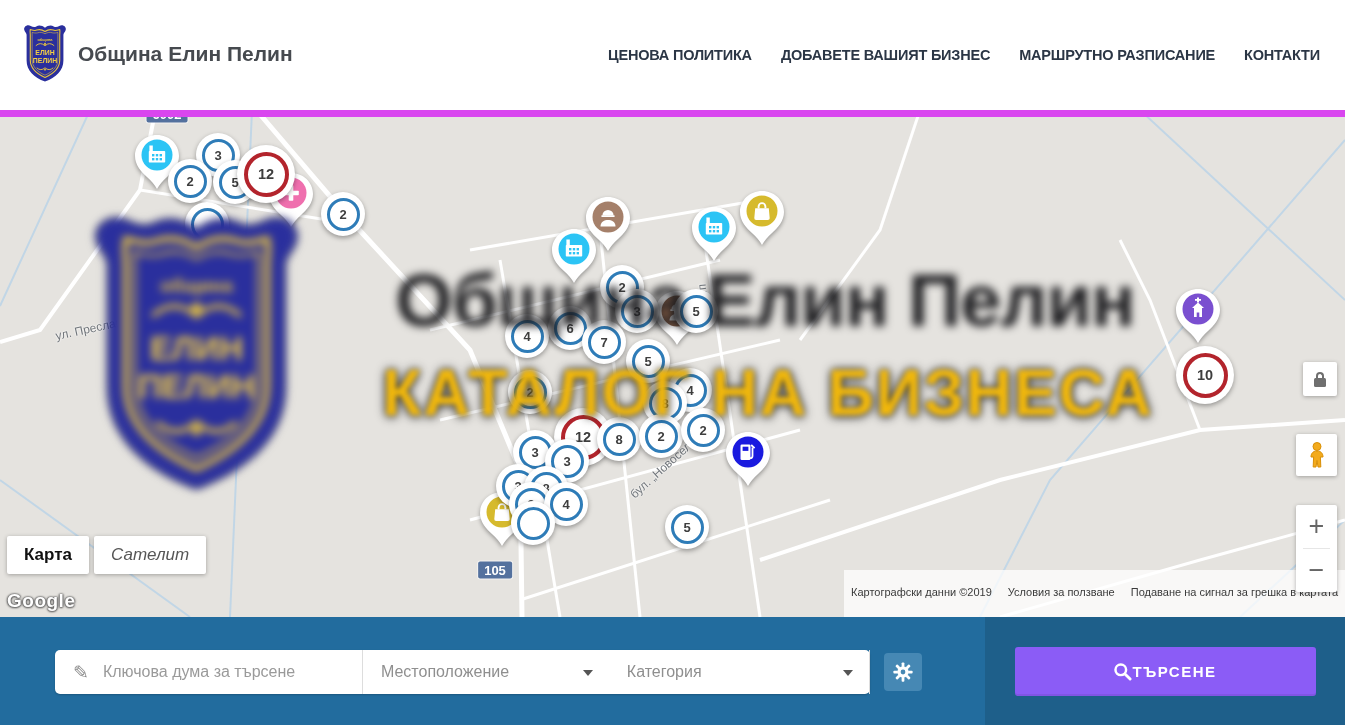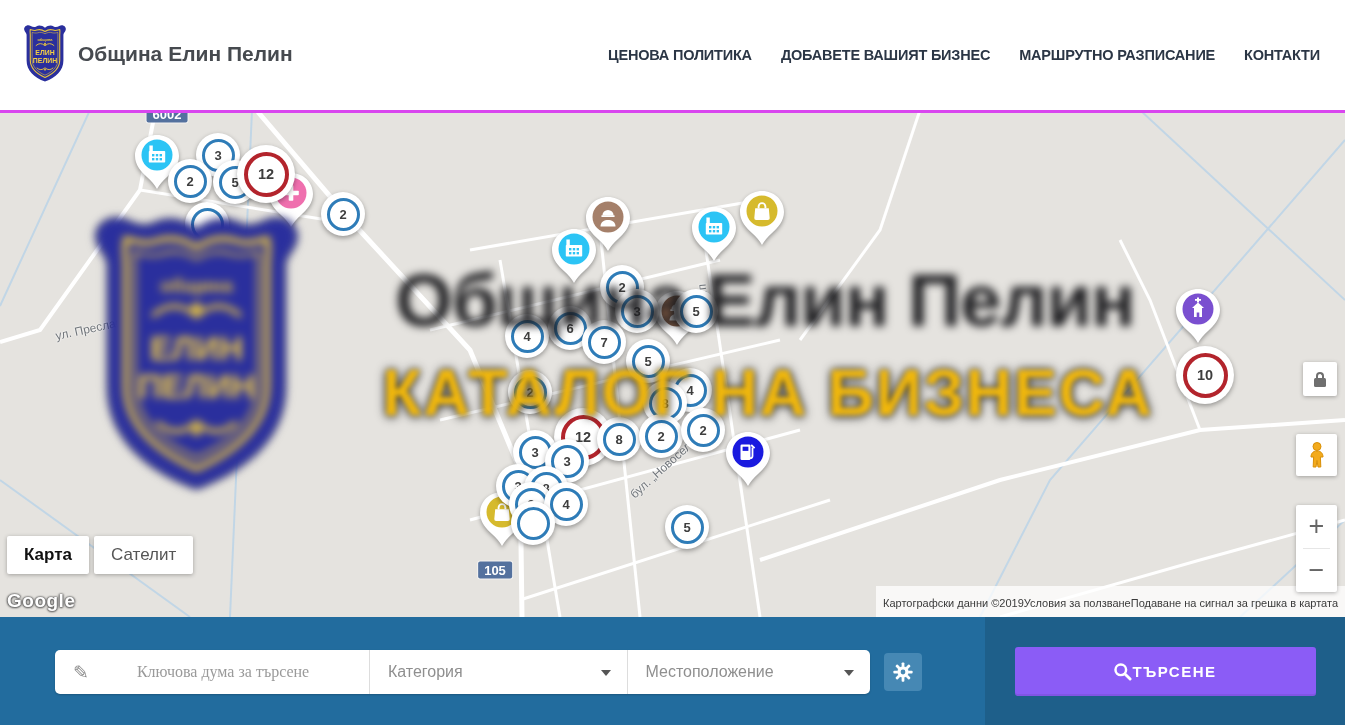--- a/index.html
+++ b/index.html
@@ -1,19 +1,19 @@
 <!DOCTYPE html>
 <html><head>
 <meta charset="utf-8">
 <style>
   html,body{margin:0;padding:0;background:#fff;font-family:"Liberation Sans",sans-serif;}
   #page{position:relative;width:1345px;height:725px;overflow:hidden;background:#fff;}
 
   
-  .header{position:absolute;left:0;top:0;width:1345px;height:110px;background:#fff;border-bottom:3px solid #d946ef;z-index:30;}
+  .header{position:absolute;left:0;top:0;width:1345px;height:110px;background:#fff;border-bottom:7px solid #d946ef;z-index:30;}
   .brand{position:absolute;left:22px;top:22px;display:flex;align-items:center;gap:10px;}
   .brand svg{width:46px;height:64px;}
   .brand-text .t1{font-size:21px;font-weight:700;color:#464a4f;line-height:1.15;}
   .brand-text .t2{font-size:18px;font-weight:700;color:#e8ad15;letter-spacing:.4px;line-height:1.2;}
   .nav{position:absolute;right:25px;top:0;height:110px;display:flex;align-items:center;gap:29px;}
   .nav a{font-size:14.5px;font-weight:700;color:#2b3645;text-decoration:none;letter-spacing:-.2px;cursor:pointer;}
 
   
   .map{position:absolute;left:0;top:110px;width:1345px;height:507px;background:#e5e3df;overflow:hidden;}
   .map svg.roads{position:absolute;left:0;top:0;z-index:0;}
@@ -29,24 +29,24 @@
   .wm-logo{left:80px;top:100px;width:233px;height:292px;filter:blur(4px) drop-shadow(0 0 3px rgba(0,0,0,.4));}
   .wm-logo svg{width:100%;height:100%;}
   .wm-t1{left:765px;top:148px;transform:translateX(-50%);font-size:74px;font-weight:700;color:#1d1d20;white-space:nowrap;filter:blur(4.5px);letter-spacing:-1px;}
   .wm-t2{left:768px;top:246px;transform:translateX(-50%);font-size:64px;font-weight:800;color:#f0b70c;white-space:nowrap;filter:blur(2.6px);letter-spacing:2px;
         text-shadow:0 0 10px rgba(35,35,35,.9),0 0 4px rgba(35,35,35,.6),0 2px 8px rgba(35,35,35,.5);}
 
   
   .maptype{position:absolute;left:7px;top:426px;display:flex;gap:5px;z-index:6;}
   .maptype .mt{background:#fff;height:38px;display:flex;align-items:center;padding:0 17px;font-size:17px;box-shadow:0 1px 4px rgba(0,0,0,.3);border-radius:2px;cursor:pointer;}
   .mt.active{font-weight:700;color:#111;}
-  .mt.idle{color:#565656;}
+  .mt.idle{color:#565656;font-style:italic;}
   .glogo{position:absolute;left:7px;bottom:5px;z-index:6;font-size:19px;font-weight:700;color:#fff;letter-spacing:.5px;cursor:pointer;
         text-shadow:0 0 2px rgba(90,90,90,.9),0 1px 2px rgba(90,90,90,.8),1px 0 2px rgba(90,90,90,.7),-1px 0 2px rgba(90,90,90,.7);}
-  .attrib{position:absolute;right:0;bottom:0;z-index:6;height:15px;display:flex;align-items:flex-end;background:rgba(255,255,255,.75);padding:8px 7px;font-size:11px;color:#3a3a3a;white-space:nowrap;}
+  .attrib{position:absolute;right:0;bottom:0;z-index:6;height:15px;display:flex;align-items:flex-start;gap:16px;background:rgba(255,255,255,.75);padding:16px 7px;font-size:11px;color:#3a3a3a;white-space:nowrap;}
   .attrib span{cursor:default;}
   .attrib .lnk{cursor:pointer;}
   .ctl{position:absolute;background:#fff;box-shadow:0 1px 4px rgba(0,0,0,.3);border-radius:2px;z-index:6;display:flex;align-items:center;justify-content:center;}
   .ctl-lock{left:1303px;top:252px;width:34px;height:34px;cursor:pointer;}
   .lockicon{width:12px;height:9px;background:#6f6f6f;border-radius:1.5px;position:relative;margin-top:6px;}
   .lockicon:before{content:'';position:absolute;top:-6px;left:2px;width:8px;height:8px;box-sizing:border-box;border:2px solid #6f6f6f;border-bottom:none;border-radius:4px 4px 0 0;}
   .ctl-peg{left:1296px;top:324px;width:41px;height:42px;cursor:grab;}
   .zoomctl{position:absolute;left:1296px;top:395px;width:41px;height:87px;background:#fff;box-shadow:0 1px 4px rgba(0,0,0,.3);border-radius:2px;z-index:6;display:flex;flex-direction:column;}
   .zbtn{flex:1;display:flex;align-items:center;justify-content:center;font-size:27px;color:#666;cursor:pointer;font-weight:400;}
   .zdiv{height:1px;background:#e6e6e6;margin:0 7px;}
@@ -54,21 +54,21 @@
   
   .bar{position:absolute;left:0;top:617px;width:1345px;height:108px;z-index:20;display:flex;}
   .bar-left{position:relative;width:985px;height:108px;background:#226c9e;}
   .bar-right{position:relative;flex:1;background:#1e5f8a;display:flex;align-items:center;justify-content:center;}
   .searchbox{position:absolute;left:55px;top:33px;width:815px;height:44px;background:#fff;border-radius:5px;box-shadow:0 1px 2px rgba(0,0,0,.2);display:flex;align-items:stretch;}
   .seg{display:flex;align-items:center;position:relative;}
   .seg1{width:303px;border-right:1px solid #ddd;padding-left:18px;gap:12px;}
   .seg2{width:254px;border-right:1px solid #ddd;padding-left:18px;cursor:pointer;}
   .seg3{width:239px;padding-left:18px;cursor:pointer;}
   .pencil{color:#8a8a8a;font-size:19px;line-height:1;}
-  .seg input{border:none;outline:none;font-size:16px;color:#444;width:230px;font-family:Liberation Serif, serif;background:transparent;margin-left:34px;}
+  .seg input{border:none;outline:none;font-size:16px;color:#444;width:230px;font-family:Liberation Sans, sans-serif;background:transparent;}
   .seg input::placeholder{color:#9a9a9a;}
   .ph{font-size:16px;color:#8f8f8f;}
   .caret{position:absolute;right:16px;top:50%;margin-top:-2px;width:0;height:0;border-left:5px solid transparent;border-right:5px solid transparent;border-top:6px solid #555;}
   .gearbtn{position:absolute;left:884px;top:36px;width:38px;height:38px;background:#4688b4;border-radius:4px;display:flex;align-items:center;justify-content:center;cursor:pointer;}
   .srchbtn{width:301px;height:49px;background:#8b5cf6;border:none;border-radius:3px;display:flex;align-items:center;justify-content:center;cursor:pointer;box-shadow:inset 0 -2px 0 rgba(0,0,0,.07);}
   .srchbtn span{color:#fff;font-size:15px;font-weight:700;letter-spacing:1.5px;font-family:"Liberation Sans",sans-serif;}
 </style>
 </head>
 <body>
 
@@ -378,26 +378,26 @@
     </div>
   </div>
 
   <div class="bar">
     <div class="bar-left">
       <div class="searchbox">
         <div class="seg seg1">
           <span class="pencil">✎</span>
           <input type="text" placeholder="Ключова дума за търсене" style="">
         </div>
+        <div class="seg seg3">
+          <span class="ph">Местоположение</span>
+          <span class="caret"></span>
+        </div>
         <div class="seg seg2">
           <span class="ph">Категория</span>
-          <span class="caret"></span>
-        </div>
-        <div class="seg seg3">
-          <span class="ph">Местоположение</span>
           <span class="caret"></span>
         </div>
       </div>
       <div class="gearbtn">
         <svg width="22" height="22" viewBox="0 0 24 24">
           <g fill="#fff">
             <circle cx="12" cy="12" r="6.2"></circle>
             <rect x="10.5" y="1.5" width="3" height="5" rx="1" transform="rotate(0 12 12)"></rect>
             <rect x="10.5" y="1.5" width="3" height="5" rx="1" transform="rotate(45 12 12)"></rect>
             <rect x="10.5" y="1.5" width="3" height="5" rx="1" transform="rotate(90 12 12)"></rect>

